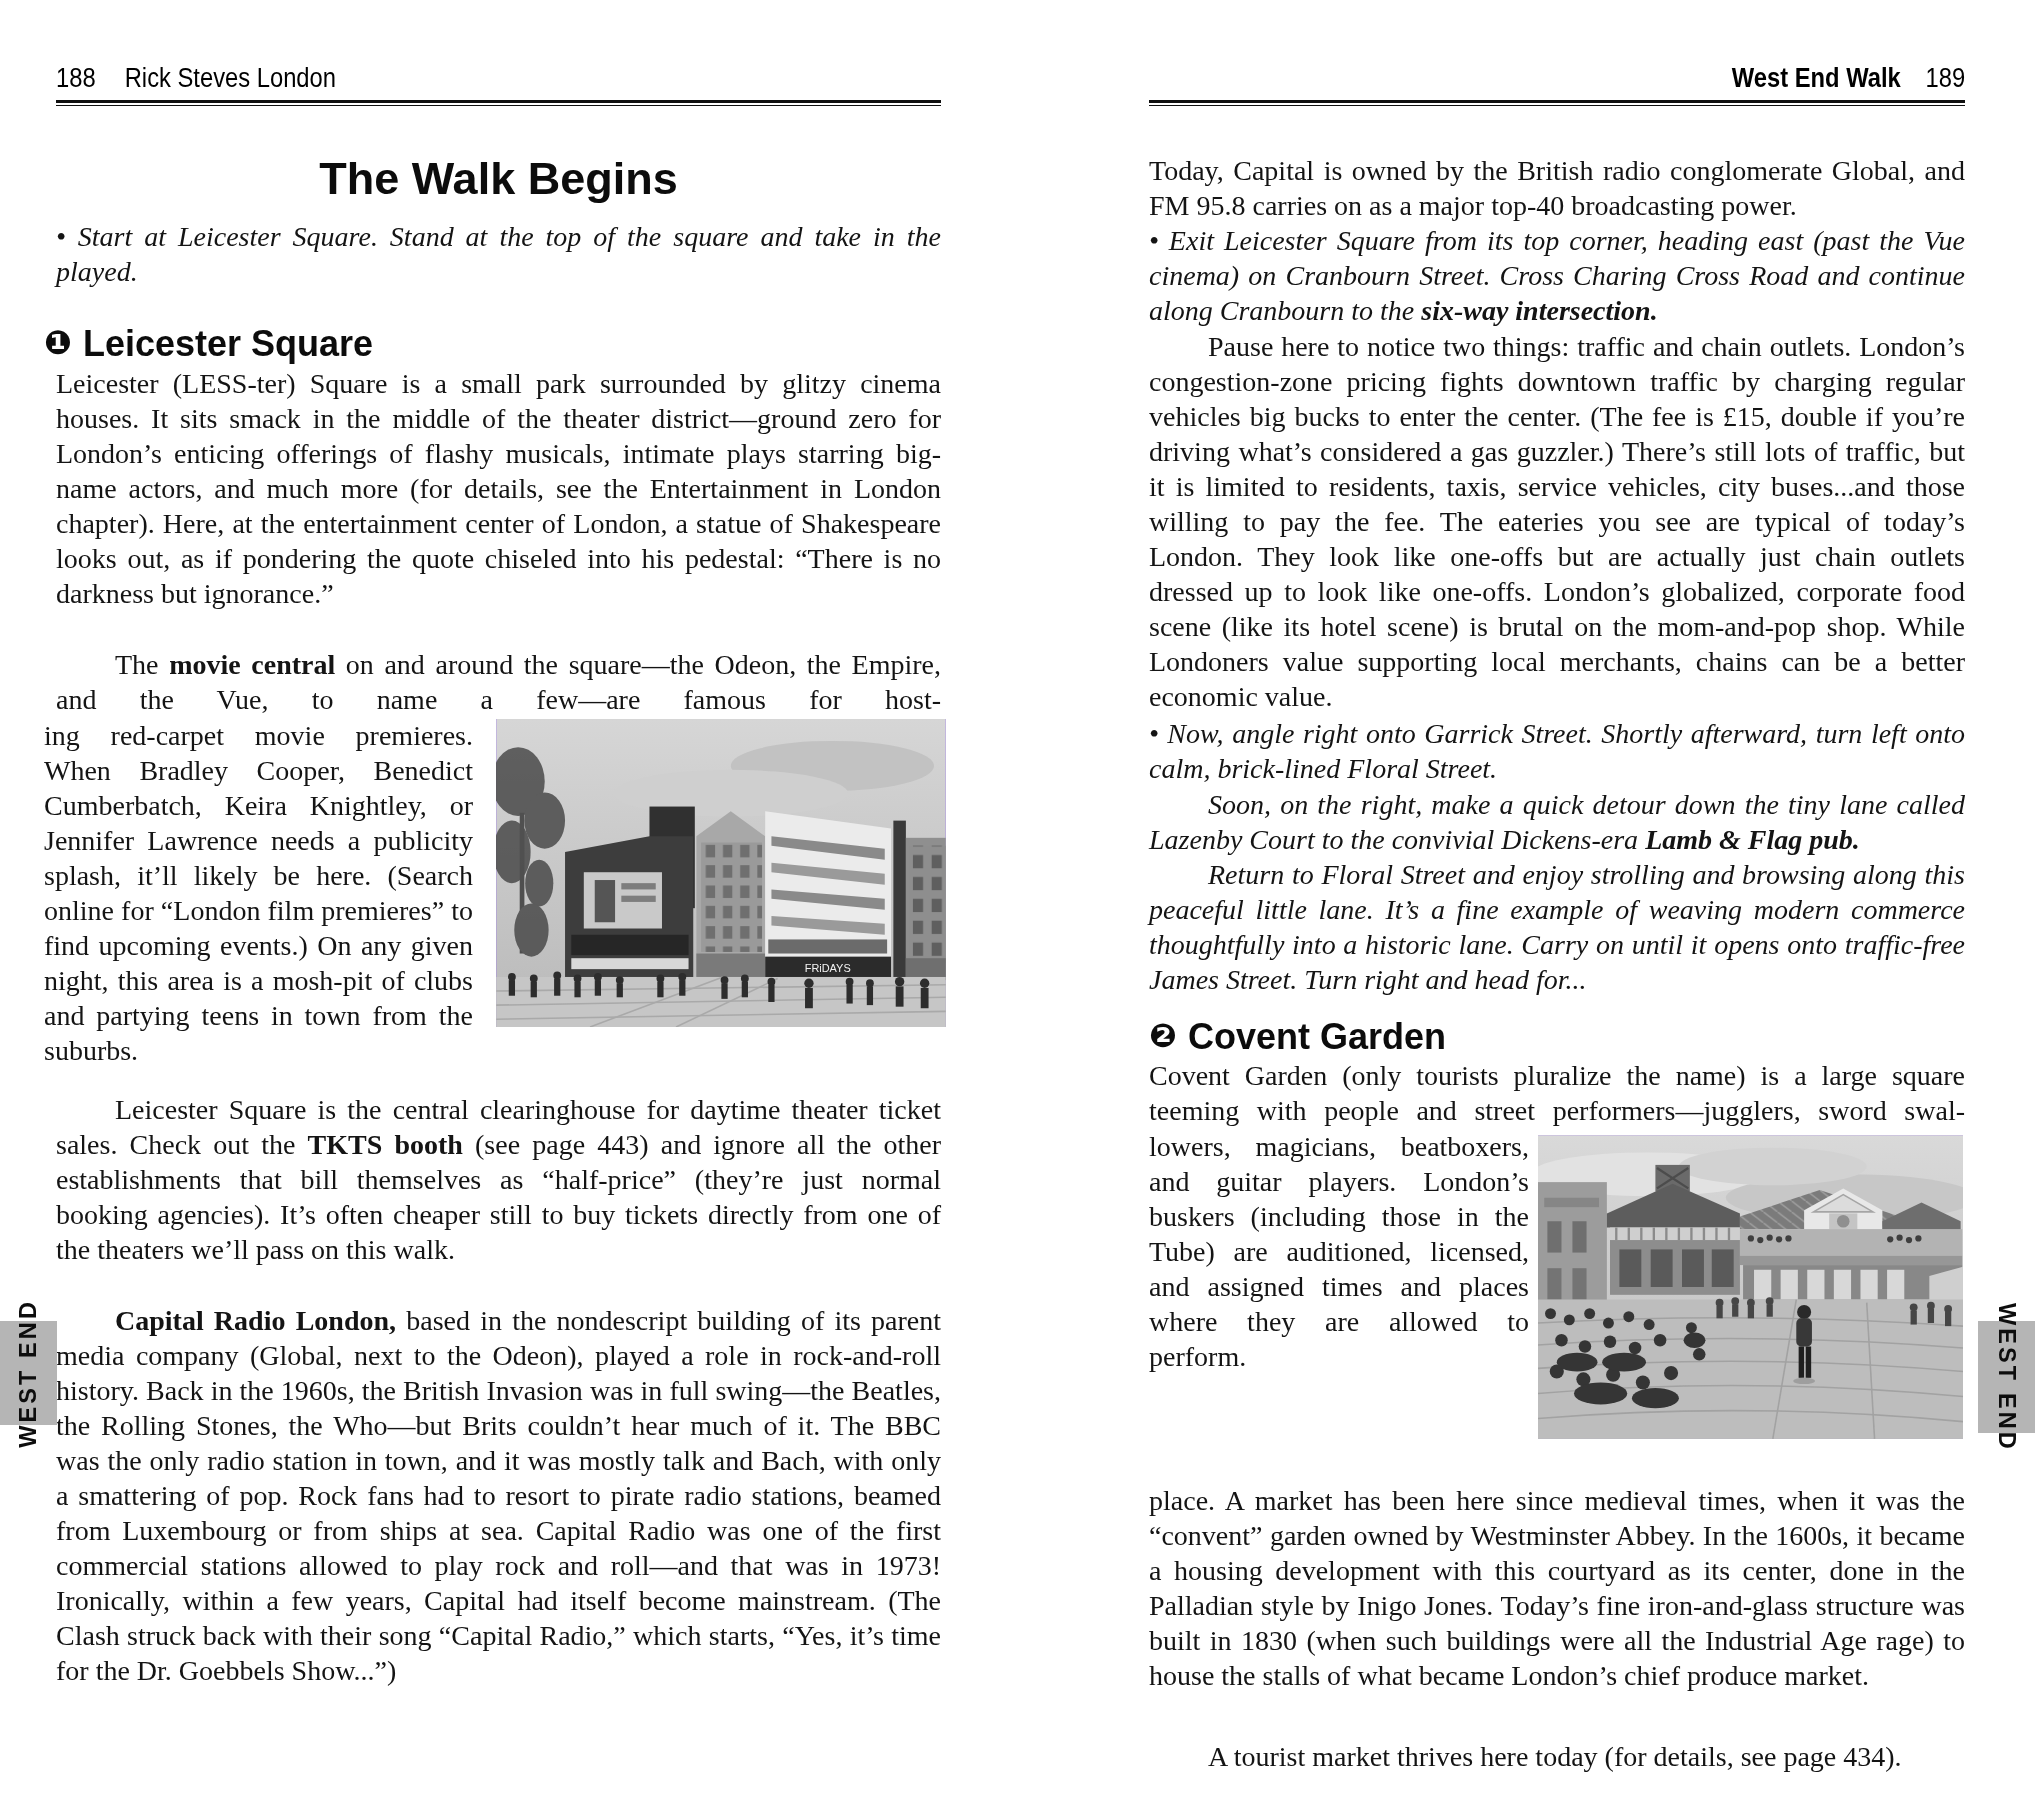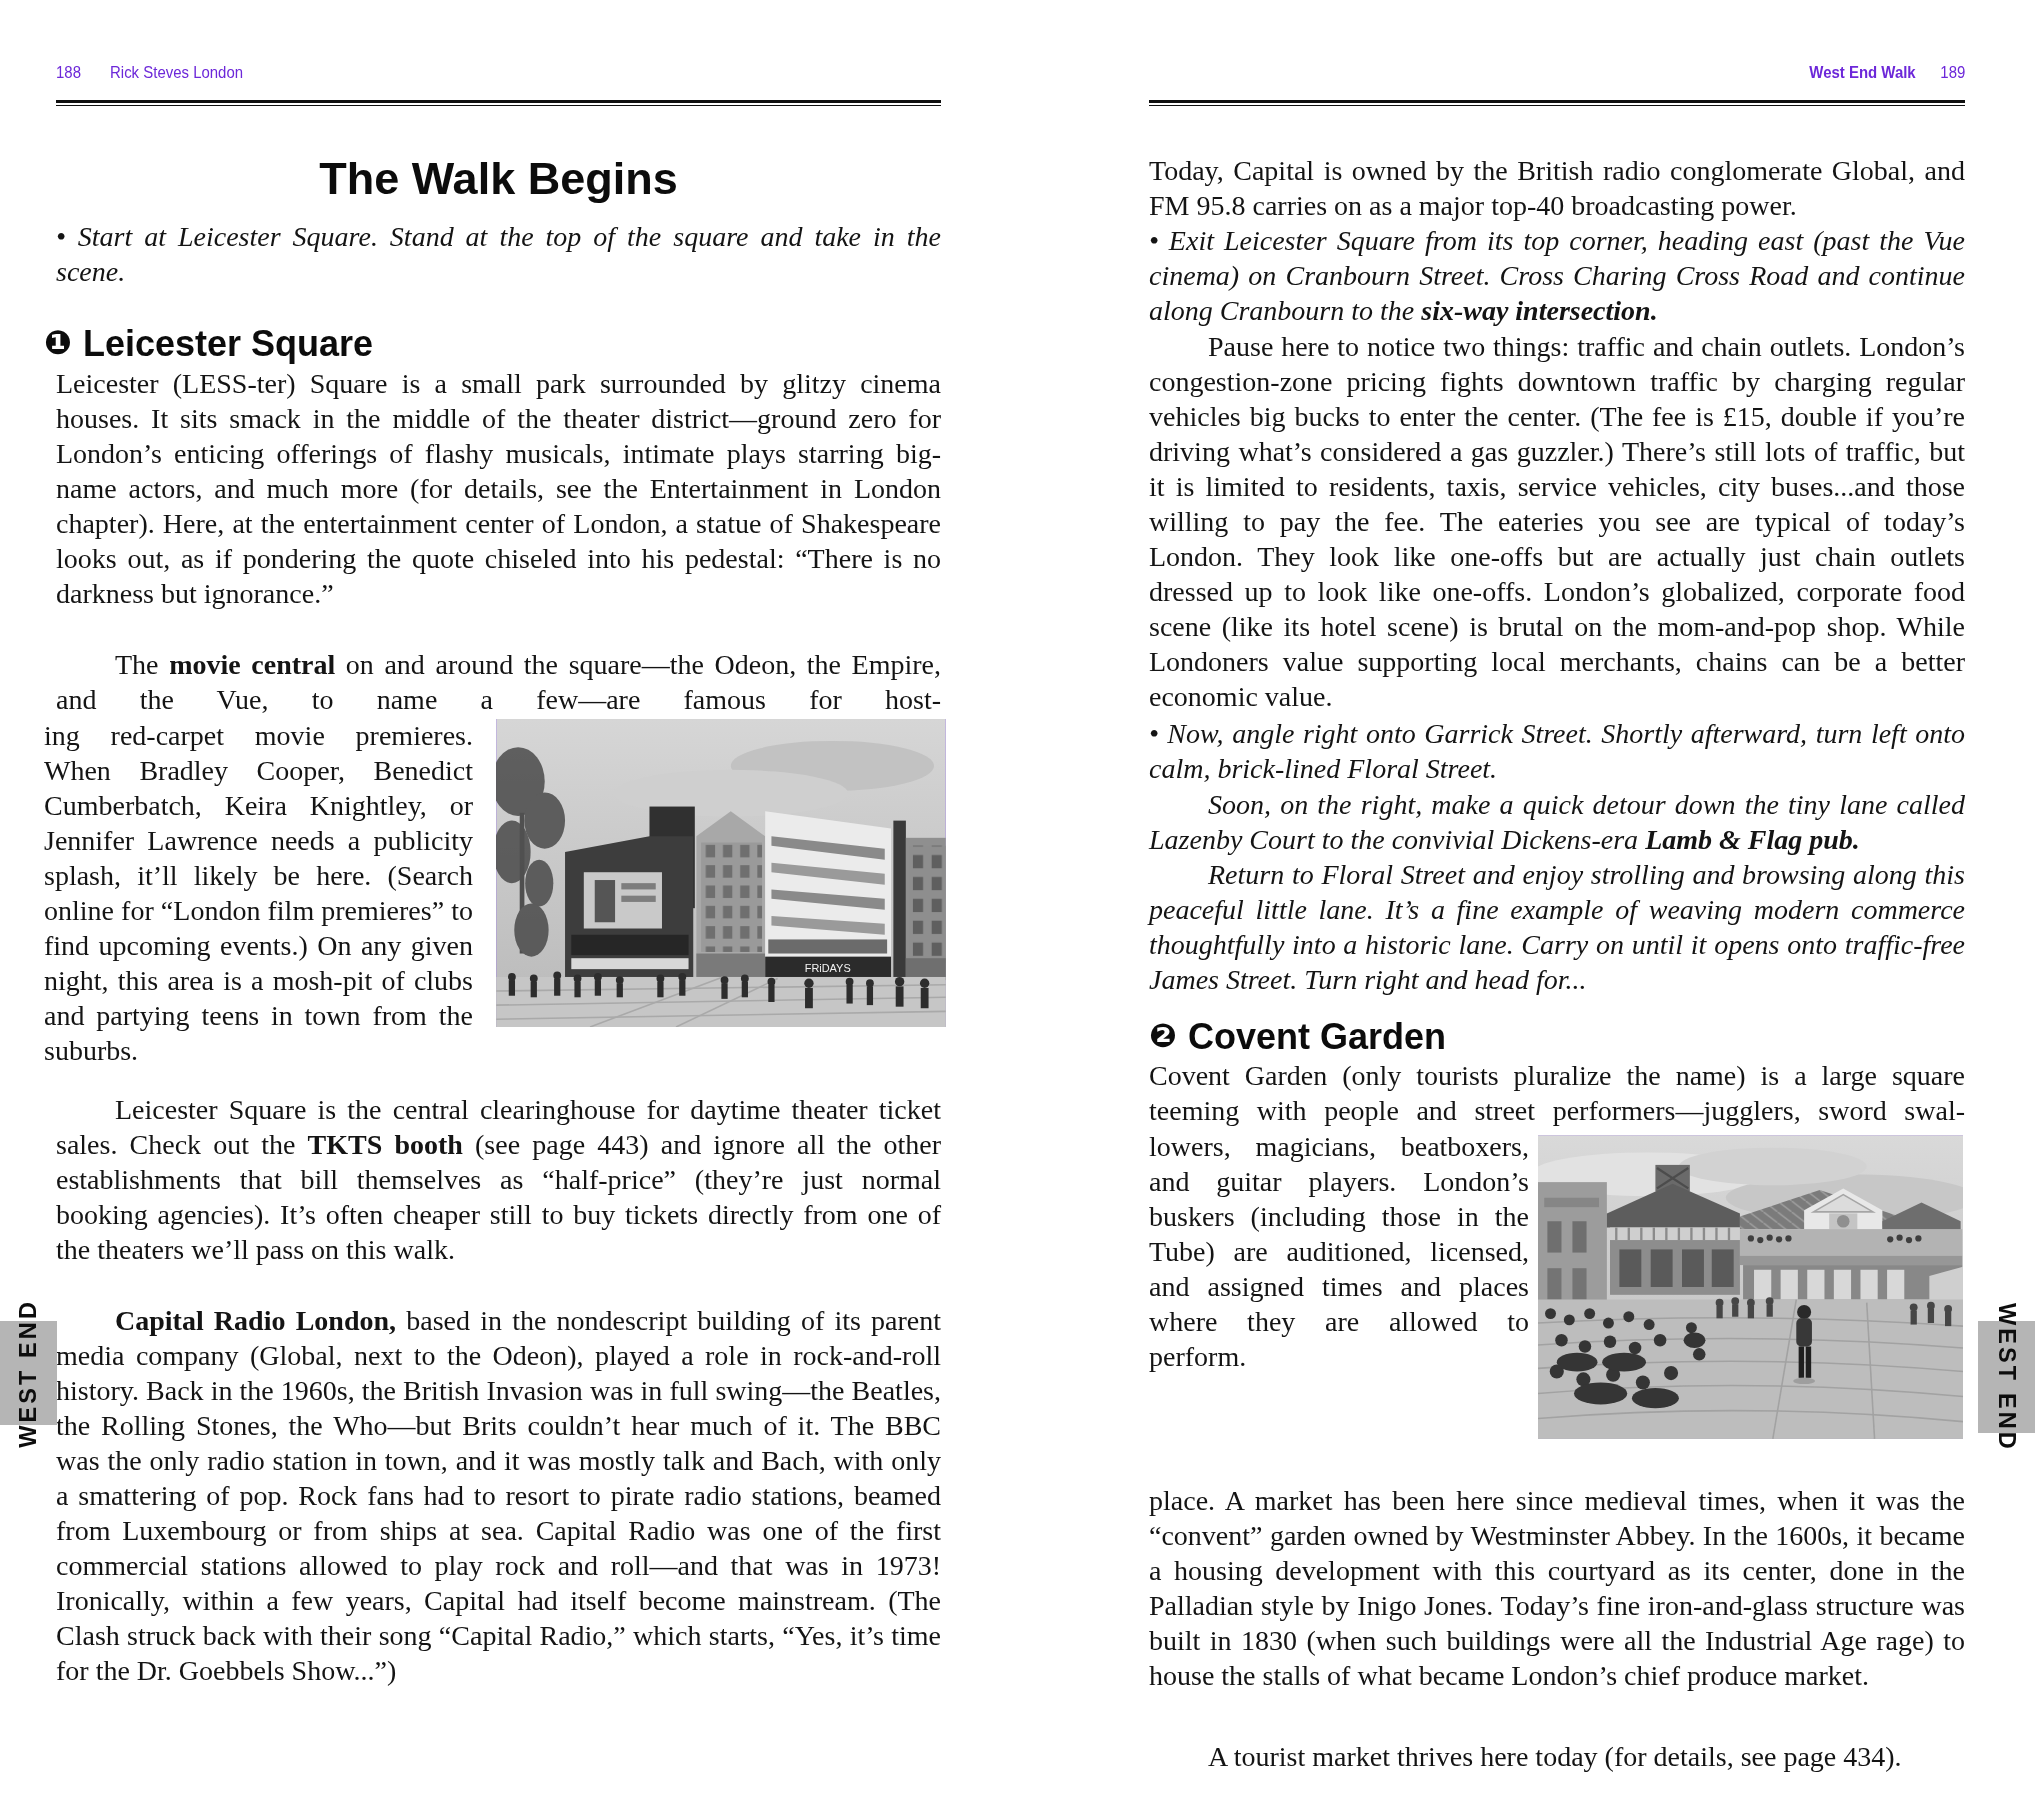--- a/index.html
+++ b/index.html
@@ -18,23 +18,23 @@
     text-align:justify;
     color:#141414;
   }
   .body b{font-weight:bold;}
   .ind{text-indent:59px;}
   .jlast{text-align-last:justify;}
   .dir{font-style:italic;}
   .dir b{font-weight:bold;font-style:italic;}
   .pghead{
     font-family:"Liberation Sans", sans-serif;
-    font-size:17px;
+    font-size:27px;
     letter-spacing:0px;
-    color:#6d28d9;
+    color:#000000;
     white-space:nowrap;
   }
   .cond{display:inline-block;transform:scaleX(.88);transform-origin:left center;}
   .cond-r{display:inline-block;transform:scaleX(.88);transform-origin:right center;}
   .rule{
     height:0;
     border-top:3.1px solid #101010;
     padding-top:2.3px;
   }
   .rule::after{
@@ -90,21 +90,21 @@
 
   <div class="abs pghead" style="left:56px;top:63px;">
     <span class="cond">
       <span>188</span><span style="display:inline-block;width:33px;"></span><span>Rick Steves London</span>
     </span>
   </div>
   <div class="abs rule" style="left:56px;top:100px;width:885px;"></div>
 
   <div class="abs walk-title" style="left:56px;top:153px;width:885px;">The Walk Begins</div>
 
-  <div class="abs body dir" style="left:56px;top:219px;width:885px;">• Start at Leicester Square. Stand at the top of the square and take in the scene.</div>
+  <div class="abs body dir" style="left:56px;top:219px;width:885px;">• Start at Leicester Square. Stand at the top of the square and take in the played.</div>
 
   <div class="abs sechead" style="left:44px;top:323px;">
     <span class="marker">❶</span><span>Leicester Square</span>
   </div>
 
   <div class="abs body" style="left:56px;top:366px;width:885px;">Leicester (LESS-ter) Square is a small park surrounded by glitzy cinema houses. It sits smack in the middle of the theater district—ground zero for London’s enticing offerings of flashy musicals, intimate plays starring big-name actors, and much more (for details, see the Entertainment in London chapter). Here, at the entertainment center of London, a statue of Shakespeare looks out, as if pondering the quote chiseled into his pedestal: “There is no darkness but ignorance.”</div>
 
   <div class="abs body ind jlast" style="left:56px;top:647px;width:885px;"><span>The </span><b>movie central</b><span> on and around the square—the Odeon, the Empire, and the Vue, to name a few—are famous for host-</span></div>
 
   <div class="abs body" style="left:44px;top:718px;width:429px;">ing red-carpet movie premieres. When Bradley Cooper, Benedict Cumberbatch, Keira Knightley, or Jennifer Lawrence needs a publicity splash, it’ll likely be here. (Search online for “London film premieres” to find upcoming events.) On any given night, this area is a mosh-pit of clubs and partying teens in town from the suburbs.</div>

